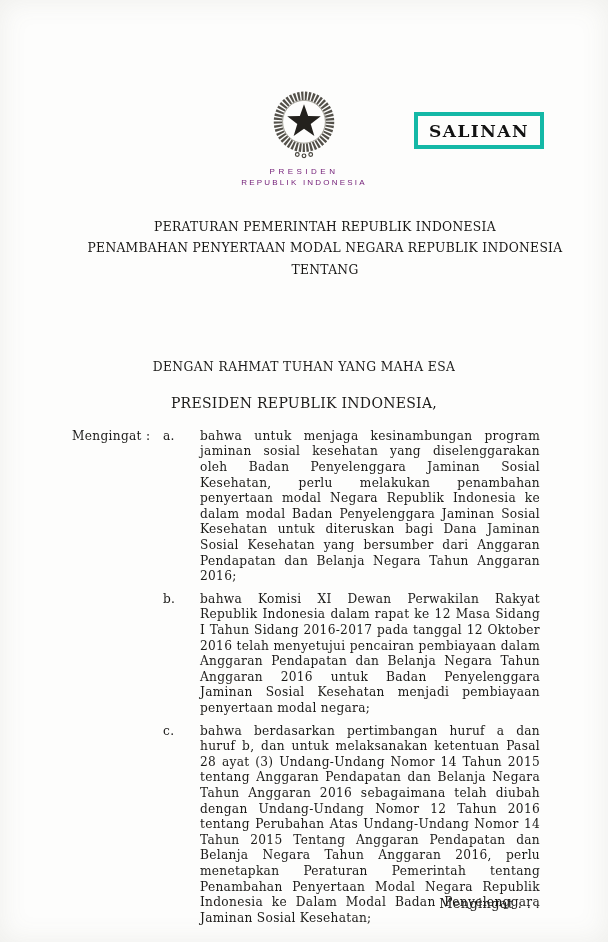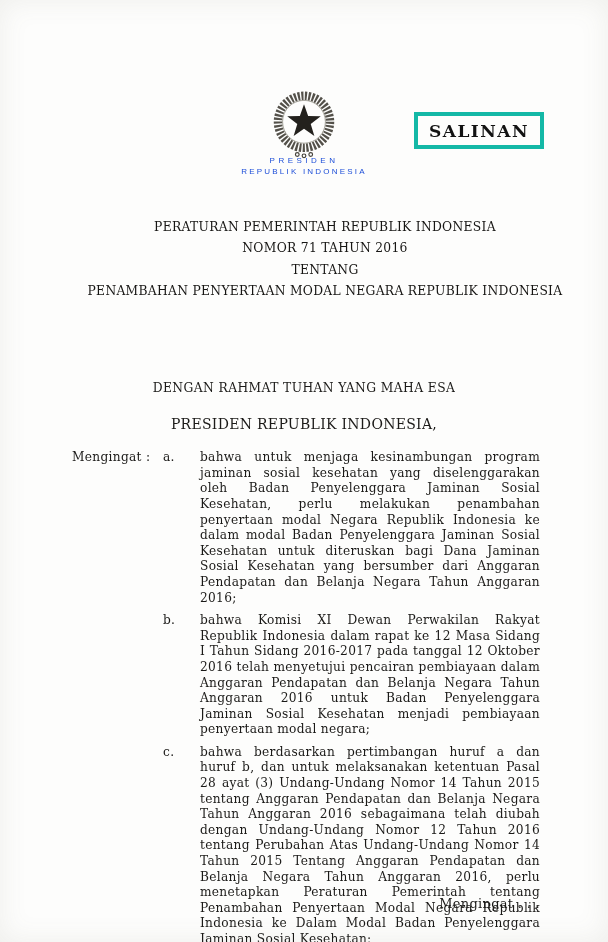--- a/index.html
+++ b/index.html
@@ -24,26 +24,26 @@
     position: absolute;
     top: 84px;
     left: 50%;
     transform: translateX(-50%);
     width: 84px;
     height: 84px;
   }
   .seal svg { width: 100%; height: 100%; }
   .seal-caption {
     position: absolute;
-    top: 156px;
+    top: 167px;
     left: 0;
     width: 100%;
     text-align: center;
     font-family: "Liberation Sans", sans-serif;
-    color: #1d4ed8;
+    color: #701a75;
   }
   .seal-caption .cap1 {
     font-size: 8px;
     letter-spacing: 3.5px;
     margin-bottom: 2px;
   }
   .seal-caption .cap2 {
     font-size: 8px;
     letter-spacing: 2.2px;
   }
@@ -146,23 +146,22 @@
     <div class="cap1">PRESIDEN</div>
     <div class="cap2">REPUBLIK INDONESIA</div>
   </div>
 
   <div class="stamp">SALINAN</div>
 
   <div class="content">
 
     <div class="title-block">
       <div>PERATURAN PEMERINTAH REPUBLIK INDONESIA</div>
-      <div>NOMOR 71 TAHUN 2016</div>
+      <div>PENAMBAHAN PENYERTAAN MODAL NEGARA REPUBLIK INDONESIA</div>
       <div>TENTANG</div>
-      <div>PENAMBAHAN PENYERTAAN MODAL NEGARA REPUBLIK INDONESIA</div>
     </div>
 
     <div class="grace-line">DENGAN RAHMAT TUHAN YANG MAHA ESA</div>
     <div class="president-line">PRESIDEN REPUBLIK INDONESIA,</div>
 
     <div class="considerations">
 
       <div class="c-row">
         <div>Mengingat</div>
         <div>:</div>

